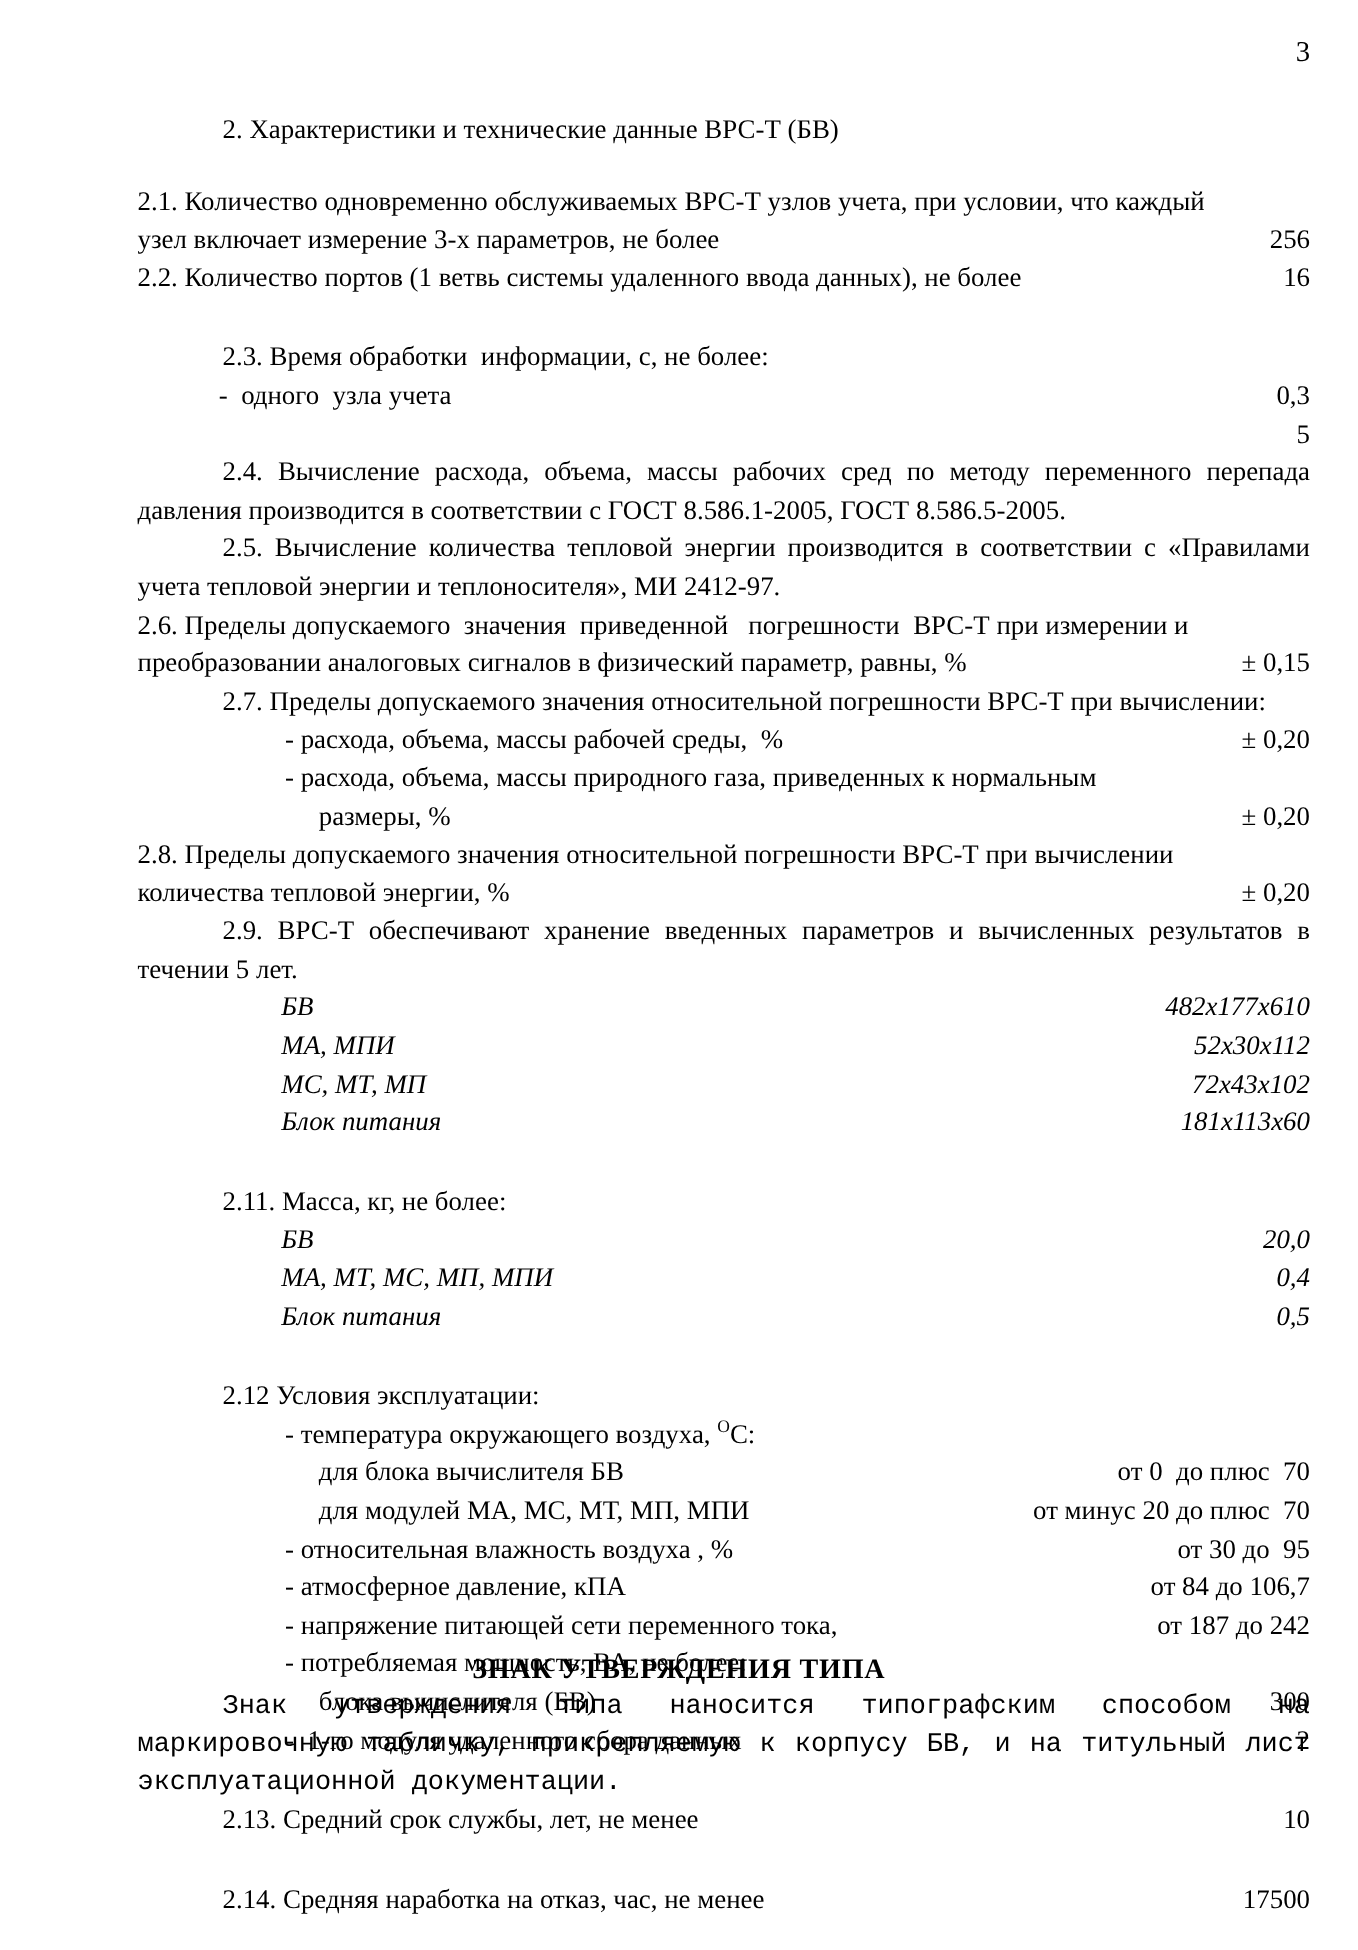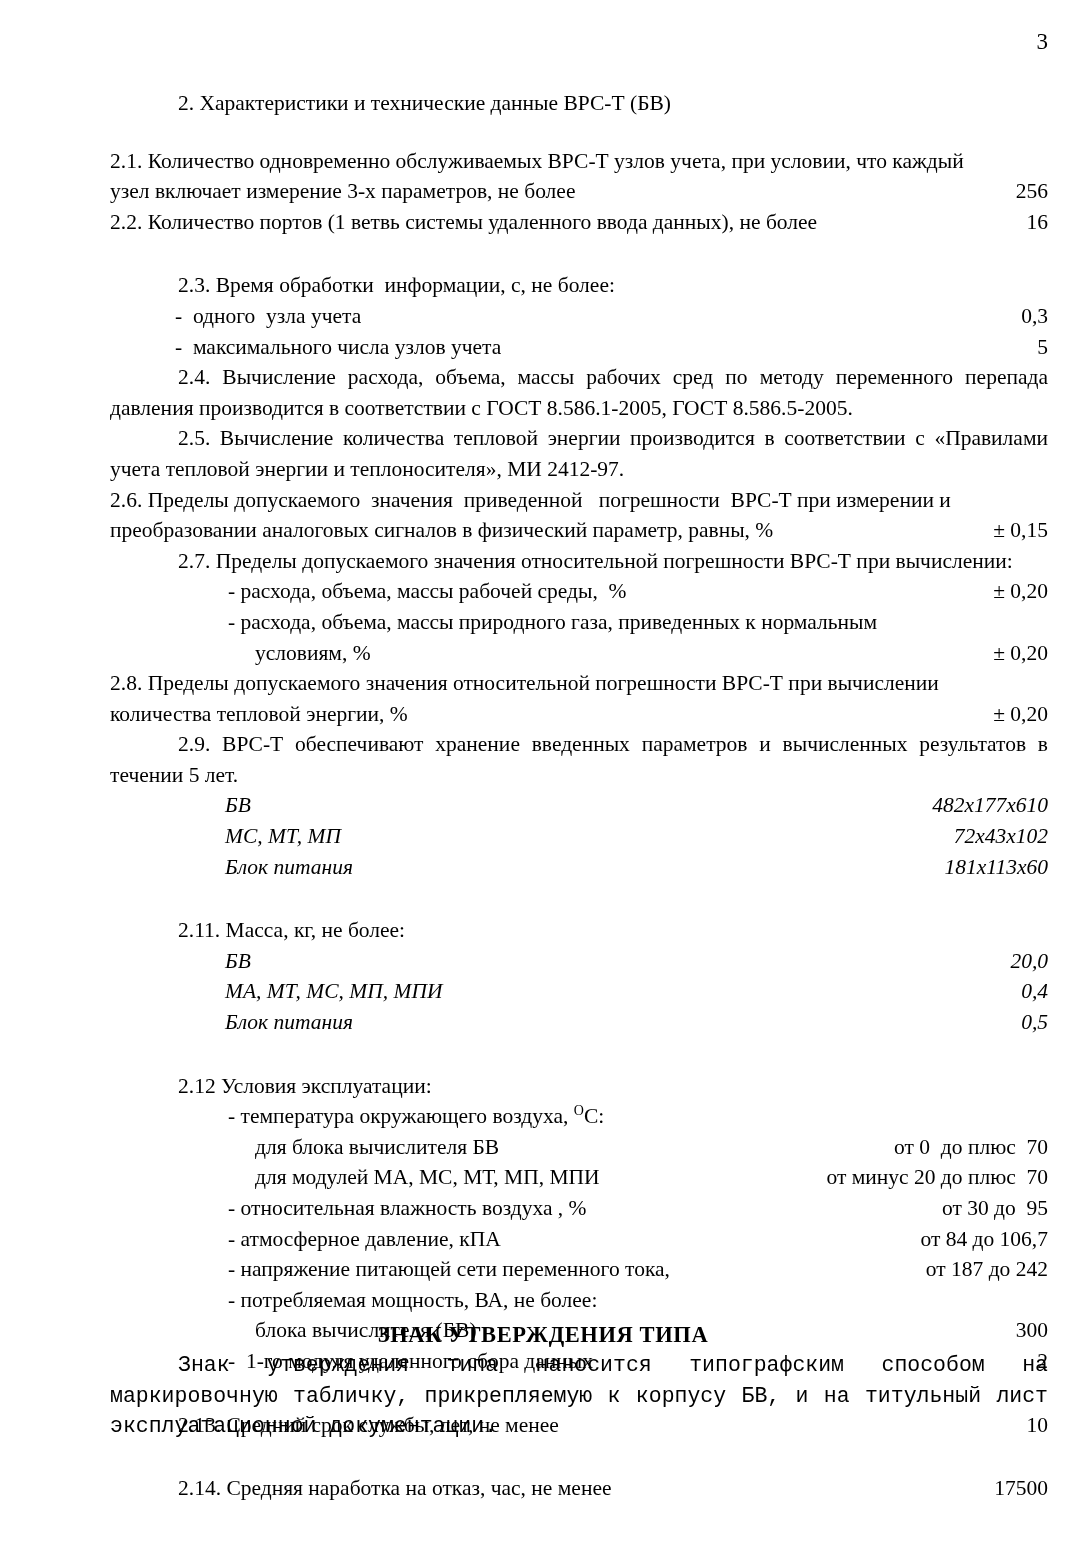--- a/index.html
+++ b/index.html
@@ -138,21 +138,20 @@
     </div>
 
     <div class="line i1">
       <span class="lbl">2.3. Время обработки  информации, с, не более:</span>
     </div>
     <div class="line i2">
       <span class="lbl">-  одного  узла учета</span>
       <span class="val">0,3</span>
     </div>
     <div class="line i2">
-      <span class="lbl">-  максимального числа узлов учета</span>
       <span class="val">5</span>
     </div>
 
     <p class="para"><span class="ind"></span><span>2.4. Вычисление расхода, объема, массы рабочих сред по методу переменного перепада давления производится в соответствии с ГОСТ 8.586.1-2005, ГОСТ 8.586.5-2005.</span></p>
 
     <p class="para"><span class="ind"></span><span>2.5. Вычисление количества тепловой энергии производится в соответствии  с «Правилами учета тепловой энергии и теплоносителя», МИ 2412-97.</span></p>
 
     <div class="line">
       <span class="lbl"><span class="ind"></span><span>2.6. Пределы допускаемого  значения  приведенной   погрешности  ВРС-Т при измерении и преобразовании аналоговых сигналов в физический параметр, равны, %</span></span>
       <span class="val">± 0,15</span>
@@ -160,34 +159,38 @@
 
     <p class="para"><span class="ind"></span><span>2.7. Пределы допускаемого значения относительной погрешности ВРС-Т при вычислении:</span></p>
     <div class="line i4">
       <span class="lbl">- расхода, объема, массы рабочей среды,  %</span>
       <span class="val">± 0,20</span>
     </div>
     <div class="line i4">
       <span class="lbl">- расхода, объема, массы природного газа, приведенных к нормальным</span>
     </div>
     <div class="line i5">
-      <span class="lbl">условиям, %</span>
+      <span class="lbl">размеры, %</span>
       <span class="val">± 0,20</span>
     </div>
 
     <div class="line">
       <span class="lbl"><span class="ind"></span><span>2.8. Пределы допускаемого значения относительной погрешности ВРС-Т при вычислении  количества тепловой энергии, %</span></span>
       <span class="val">± 0,20</span>
     </div>
 
     <p class="para"><span class="ind"></span><span>2.9. ВРС-Т  обеспечивают  хранение введенных параметров и вычисленных результатов в течении 5 лет.</span></p>
 
     <div class="line i3">
       <span class="lbl">БВ</span>
       <span class="val">482x177x610</span>
+    </div>
+    <div class="line i3">
+      <span class="lbl">МА, МПИ</span>
+      <span class="val">52x30x112</span>
     </div>
     <div class="line i3">
       <span class="lbl">МС, МТ, МП</span>
       <span class="val">72x43x102</span>
     </div>
     <div class="line i3">
       <span class="lbl">Блок питания</span>
       <span class="val">181x113x60</span>
     </div>
 

